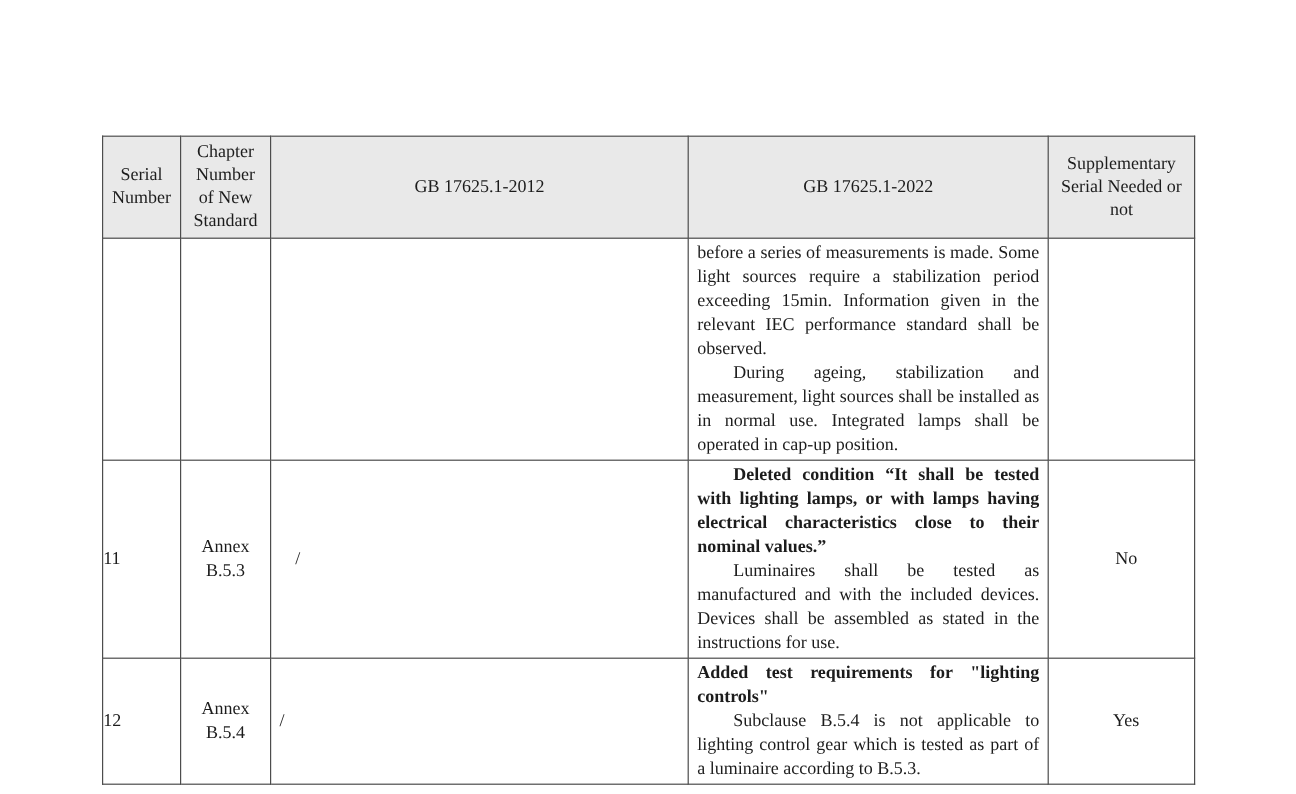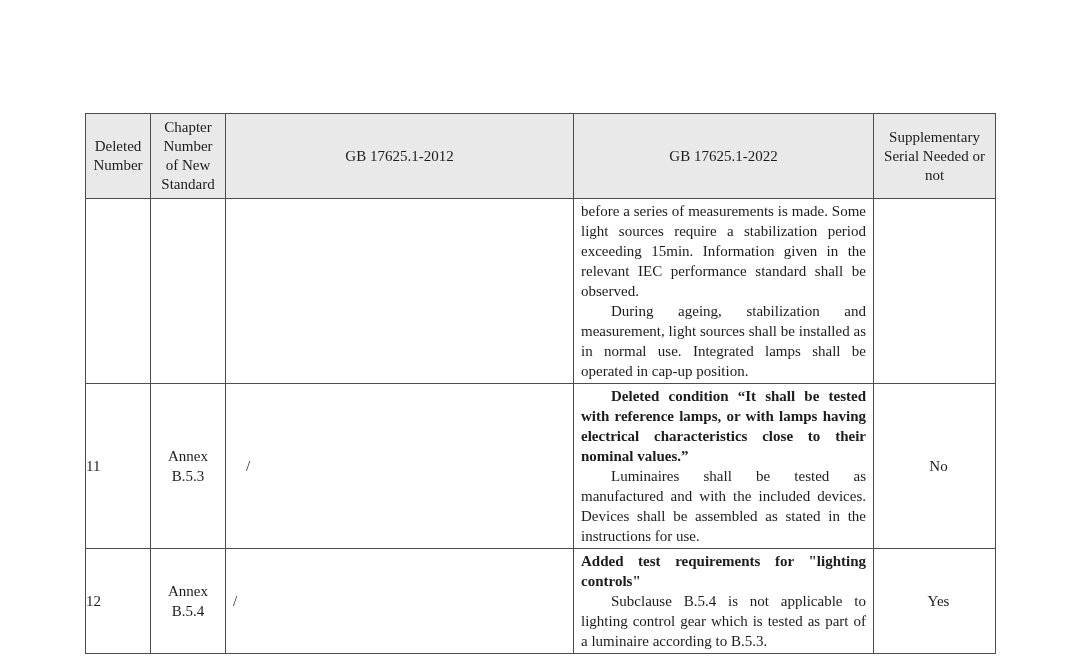--- a/index.html
+++ b/index.html
@@ -77,21 +77,21 @@
   <table class="cmp">
     <colgroup>
       <col style="width:65px">
       <col style="width:75px">
       <col style="width:348px">
       <col style="width:300px">
       <col style="width:122px">
     </colgroup>
     <thead>
       <tr>
-        <th>Deleted Number</th>
+        <th>Serial Number</th>
         <th>Chapter Number of New Standard</th>
         <th>GB 17625.1-2012</th>
         <th>GB 17625.1-2022</th>
         <th>Supplementary Serial Needed or not</th>
       </tr>
     </thead>
     <tbody>
       <tr class="row-cont">
         <td class="c-serial"></td>
         <td class="c-chapter"></td>
@@ -100,21 +100,21 @@
           <p>before a series of measurements is made. Some light sources require a stabilization period exceeding 15min. Information given in the relevant IEC performance standard shall be observed.</p>
           <p class="indent">During ageing, stabilization and measurement, light sources shall be installed as in normal use. Integrated lamps shall be operated in cap-up position.</p>
         </td>
         <td class="c-supp"></td>
       </tr>
       <tr class="row-11">
         <td class="c-serial">11</td>
         <td class="c-chapter">Annex B.5.3</td>
         <td class="c-2012 pad-big">/</td>
         <td class="c-2022">
-          <p class="bold indent">Deleted condition “It shall be tested with reference lamps, or with lamps having electrical characteristics close to their nominal values.”</p>
+          <p class="bold indent">Deleted condition “It shall be tested with lighting lamps, or with lamps having electrical characteristics close to their nominal values.”</p>
           <p class="indent">Luminaires shall be tested as manufactured and with the included devices. Devices shall be assembled as stated in the instructions for use.</p>
         </td>
         <td class="c-supp">No</td>
       </tr>
       <tr class="row-12">
         <td class="c-serial">12</td>
         <td class="c-chapter">Annex B.5.4</td>
         <td class="c-2012 pad-small">/</td>
         <td class="c-2022">
           <p class="bold">Added test requirements for "lighting controls"</p>

